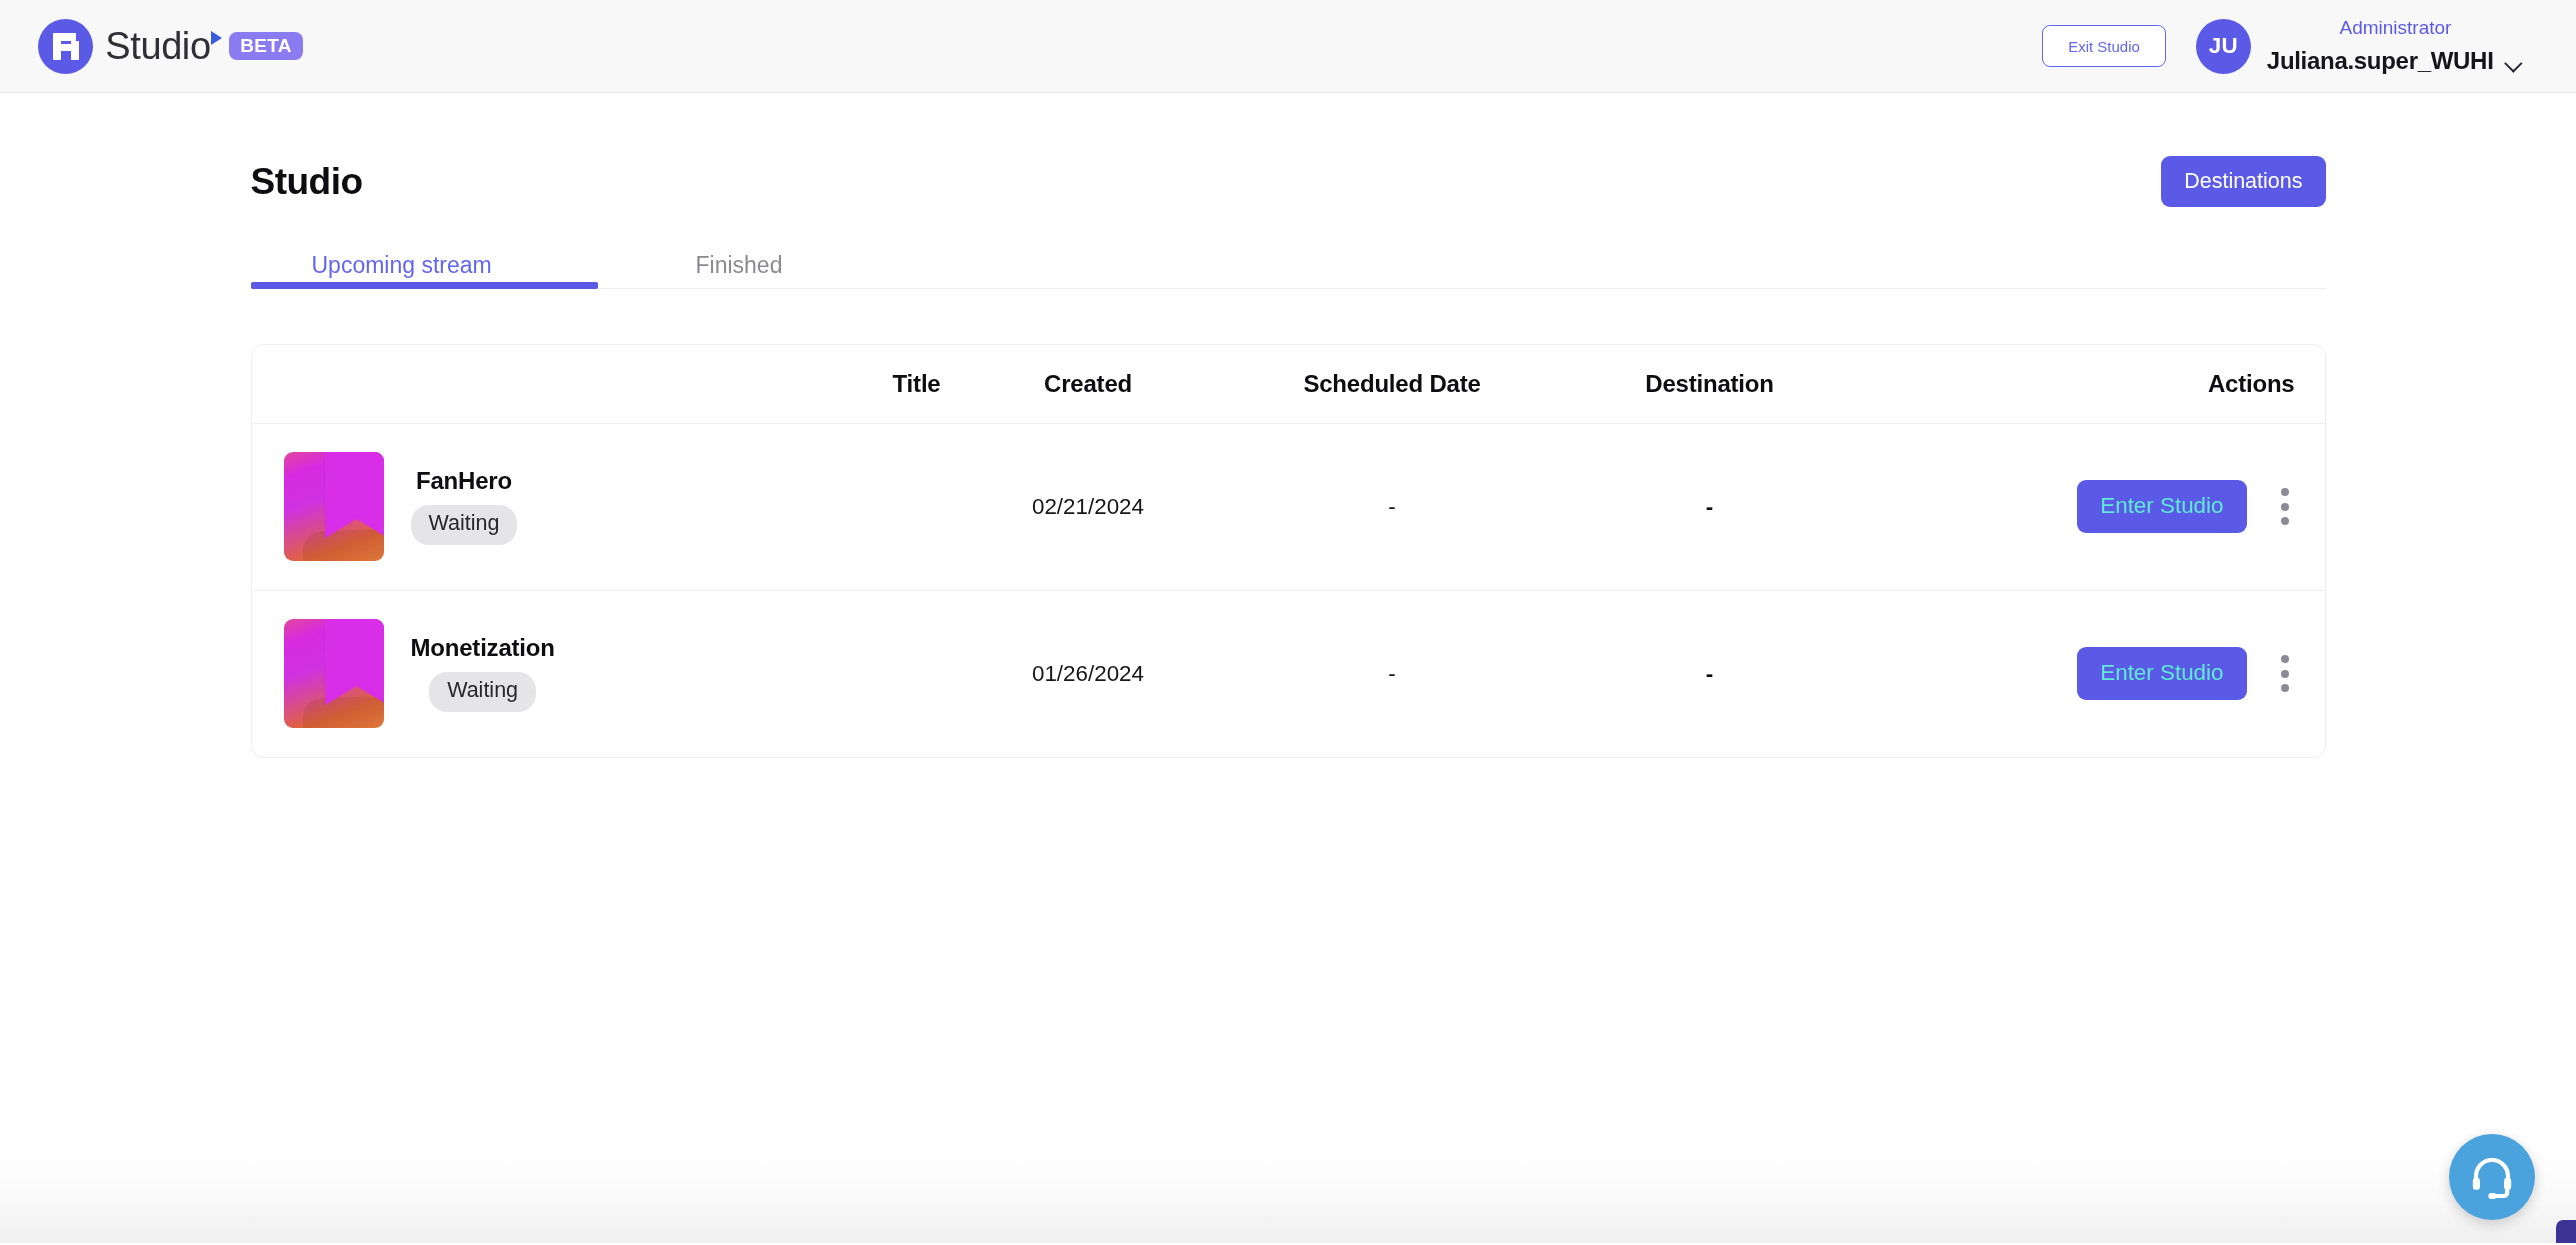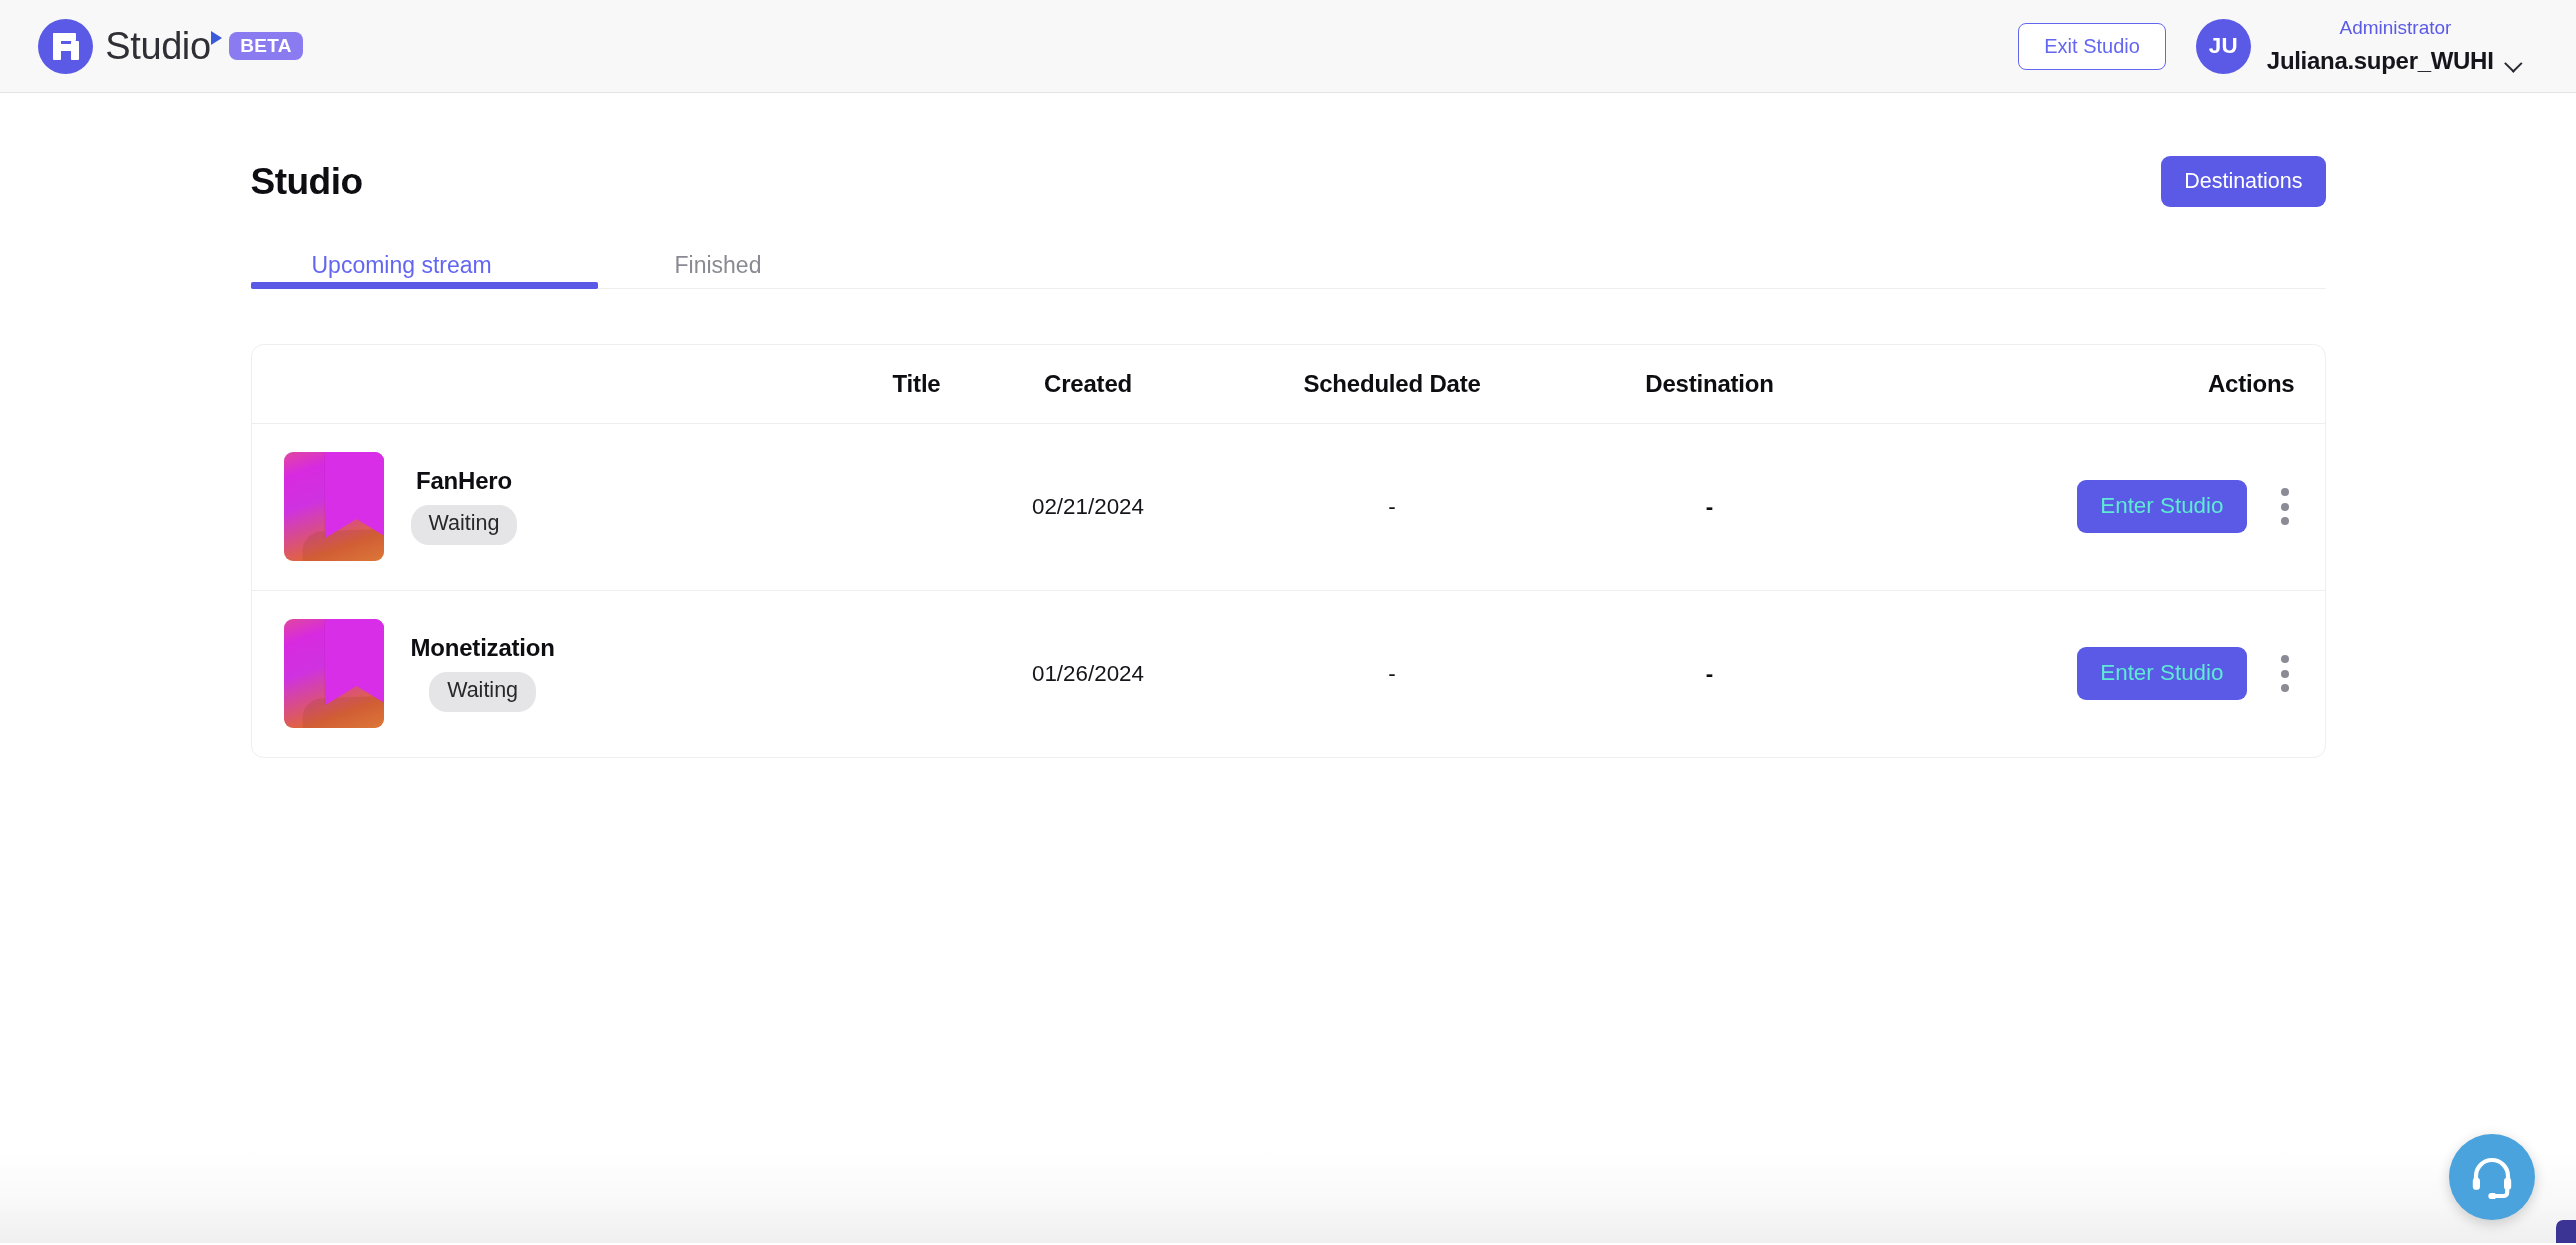--- a/index.html
+++ b/index.html
@@ -108,21 +108,21 @@
     display: flex;
     align-items: center;
     gap: 30px;
     margin-right: 16px;
   }
 
   .exit-btn {
     border: 1.8px solid #6366f1;
     color: #6366f1;
     background: #ffffff;
-    font-size: 20px;
+    font-size: 15px;
     font-family: "Liberation Sans", sans-serif;
     padding: 12.5px 25px;
     border-radius: 8px;
     cursor: pointer;
     line-height: 1;
     white-space: nowrap;
   }
 
   .user-box {
     display: flex;
@@ -232,21 +232,21 @@
     bottom: 10.7px;
     font-size: 23px;
     background: none;
     border: none;
     font-family: "Liberation Sans", sans-serif;
     cursor: pointer;
     padding: 0;
     line-height: 1;
   }
   .tab-upcoming { left: 61px; color: #6366f1; }
-  .tab-finished { left: 424px; color: #8a8a93; }
+  .tab-finished { left: 445px; color: #8a8a93; }
   .tab-indicator {
     position: absolute;
     left: 0;
     bottom: -1.8px;
     width: 347px;
     height: 7.2px;
     background: #5a5ae6;
     border-radius: 1.8px;
   }
 

